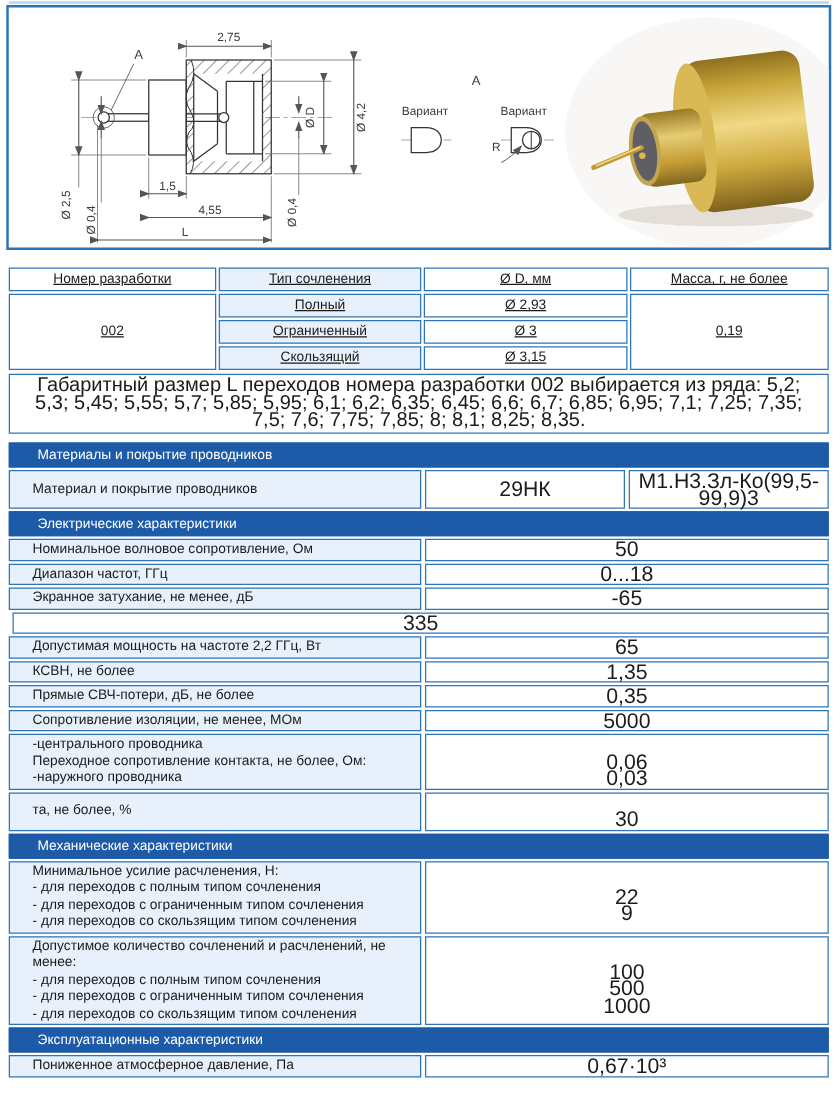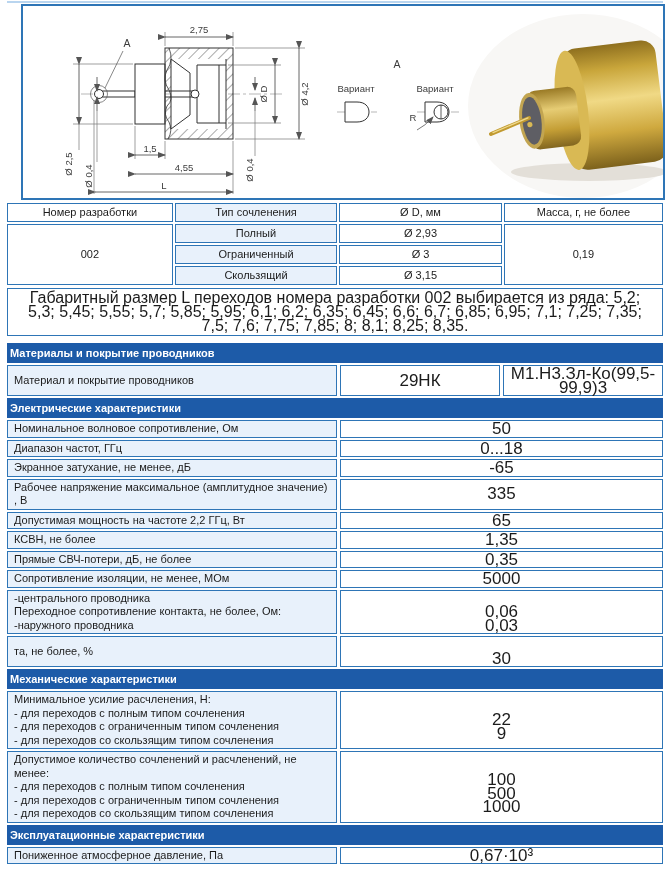--- a/index.html
+++ b/index.html
@@ -15,52 +15,52 @@
   body{
     width:670px;height:888px;overflow:hidden;background:#fff;
     font-family:"Liberation Sans","DejaVu Sans",sans-serif;color:var(--ink);
     position:relative;
   }
   .top-accent{position:absolute;top:1px;left:7px;right:7px;height:2px;background:#b9d5ef;}
   .page{padding:4px 5px 0 5px;}
   
   .drawing-box{
     border:2px solid var(--accent);
-    height:196px;background:#fff;position:relative;overflow:hidden;margin-left:16px;
+    height:196px;background:#fff;position:relative;overflow:hidden;
   }
   svg text{font-family:"Liberation Sans","DejaVu Sans",sans-serif;}
   
   table.t1{
     width:100%;border-collapse:separate;border-spacing:2px 2px;
-    table-layout:fixed;margin-top:1px;
+    table-layout:fixed;margin-top:12px;text-decoration:underline;
   }
   table.t1 td{
     border:1px solid var(--accent);
     text-align:center;vertical-align:middle;
     font-size:11px;line-height:15px;padding:1px 2px;background:#fff;
   }
   table.t1 td.blue{background:var(--labelbg);}
   
   .note{
     border:1px solid var(--accent);
     margin:1px 2px 0 2px;
     padding:2px 10px;text-align:center;font-size:16px;line-height:14px;
   }
   
   .spec{margin:7px 2px 0 2px;}
   .spec-section{
     margin-top:2px;background:var(--section-bg);color:var(--section-fg);
-    font-size:11px;font-weight:bold;padding:2px 2px;line-height:14px;
+    font-size:11px;font-weight:normal;padding:2px 22px;line-height:14px;
     border:1px solid var(--section-bg);
   }
   .spec-row{display:flex;margin-top:2px;align-items:stretch;}
   .spec-row .lbl{
     width:330px;flex:0 0 330px;background:var(--labelbg);
     border:1px solid var(--accent);
-    padding:1px 6px;font-size:11px;line-height:13.5px;
+    padding:1px 18px;font-size:11px;line-height:13.5px;
     display:flex;flex-direction:column;justify-content:center;
   }
   .spec-row .val{
     flex:1;margin-left:3px;background:#fff;border:1px solid var(--accent);
     font-size:17px;line-height:13.5px;padding:1px 4px;
     display:flex;flex-direction:column;justify-content:center;text-align:center;
   }
   .spec-row .val2{flex:0 0 160px;}
   .ml-line{min-height:13.5px;}
 </style>
@@ -252,21 +252,20 @@
       </div>
       <div class="spec-row">
         <div class="lbl">Диапазон частот, ГГц</div>
         <div class="val">0...18</div>
       </div>
       <div class="spec-row">
         <div class="lbl">Экранное затухание, не менее, дБ</div>
         <div class="val">-65</div>
       </div>
       <div class="spec-row">
-        <div class="lbl">Рабочее напряжение максимальное (амплитудное значение) , В</div>
         <div class="val">335</div>
       </div>
       <div class="spec-row">
         <div class="lbl">Допустимая мощность на частоте 2,2 ГГц, Вт</div>
         <div class="val">65</div>
       </div>
       <div class="spec-row">
         <div class="lbl">КСВН, не более</div>
         <div class="val">1,35</div>
       </div>

